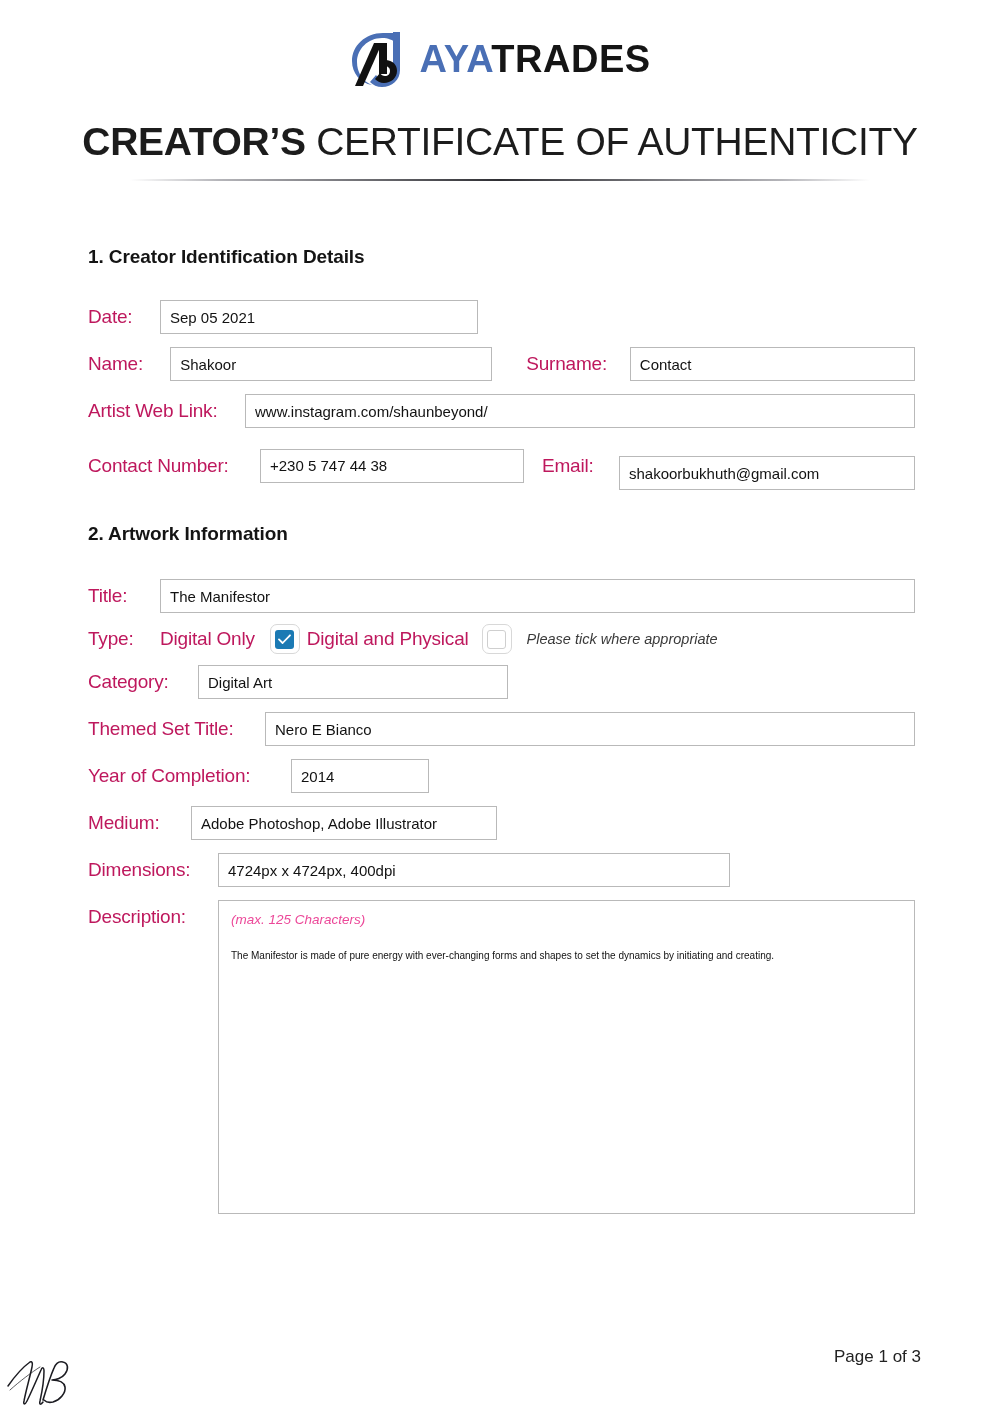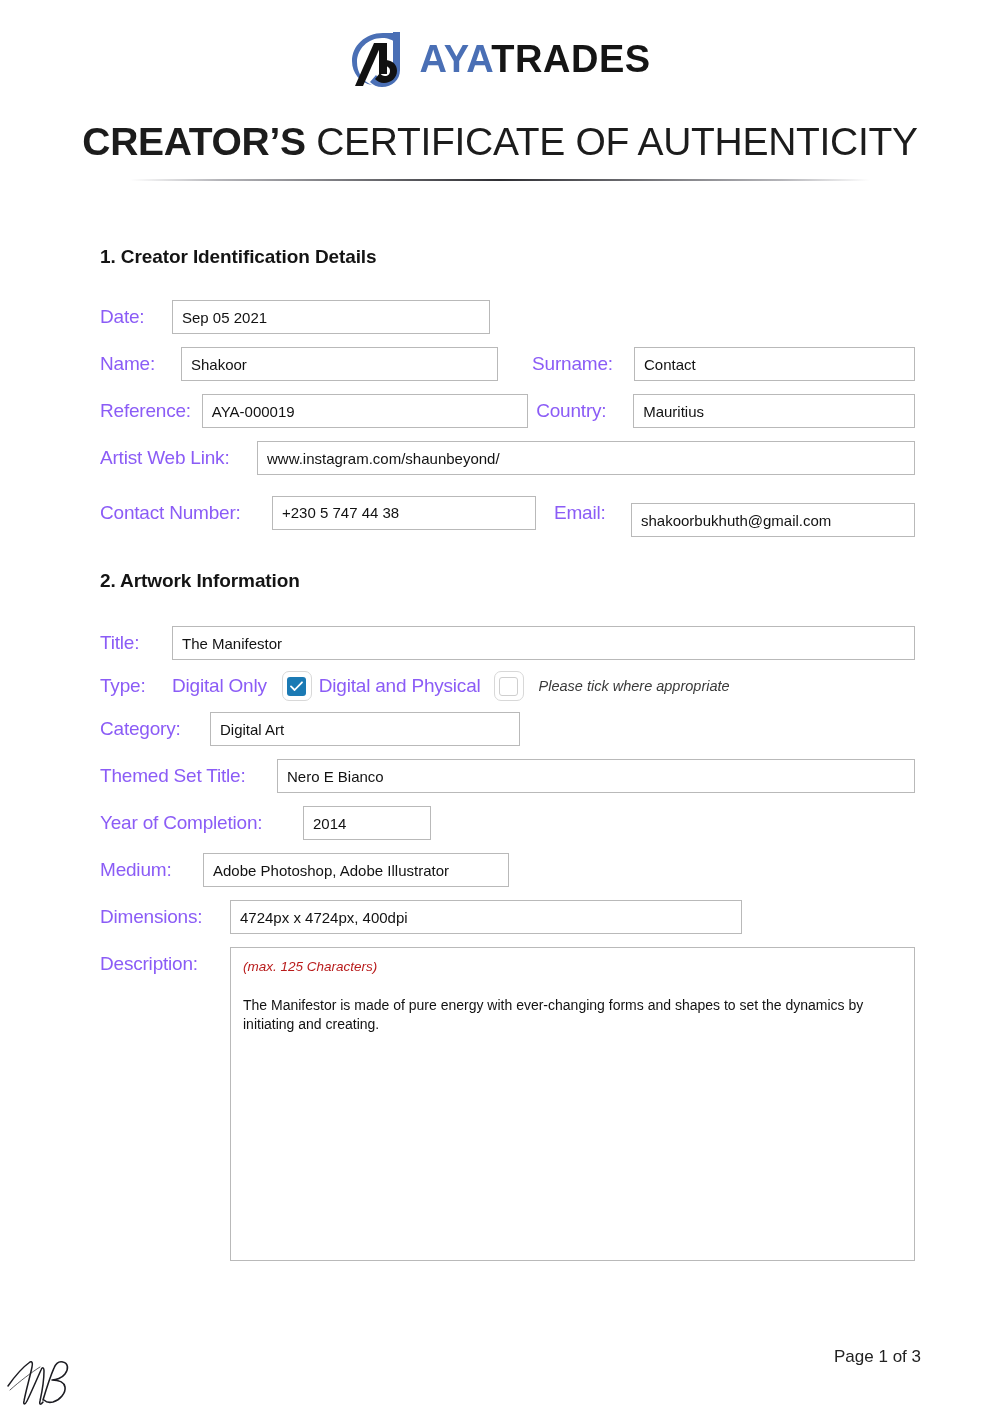--- a/index.html
+++ b/index.html
@@ -67,41 +67,41 @@
         rgba(180,180,185,0) 0%,
         rgba(120,120,128,0.55) 12%,
         rgba(35,35,40,0.95) 50%,
         rgba(120,120,128,0.55) 88%,
         rgba(180,180,185,0) 100%);
   }
 
   
   .sheet {
     position: absolute;
-    left: 100px;
+    left: 88px;
     right: 85px;
     top: 246px;
   }
 
   .section-heading {
     font-size: 19px;
     font-weight: bold;
     color: #141414;
     letter-spacing: -0.1px;
   }
 
   .row {
     display: flex;
     align-items: center;
     width: 100%;
   }
 
   .label {
     font-size: 19px;
-    color: #8b5cf6;
+    color: #be185d;
     white-space: nowrap;
     font-weight: normal;
     letter-spacing: -0.2px;
   }
 
   .field {
     box-sizing: border-box;
     border: 1px solid #b9b9b9;
     background: #ffffff;
     height: 34px;
@@ -155,25 +155,25 @@
   
   .desc-box {
     box-sizing: border-box;
     border: 1px solid #b9b9b9;
     background: #fff;
     padding: 11px 12px 0 12px;
   }
   .desc-hint {
     font-size: 13.5px;
     font-style: italic;
-    color: #b91c1c;
+    color: #ec4899;
   }
   .desc-text {
     margin-top: 22px;
-    font-size: 14px;
+    font-size: 10px;
     line-height: 1.35;
     color: #121212;
     max-width: 640px;
   }
 
   
   .page-num {
     position: absolute;
     right: 79px;
     top: 1347px;
@@ -225,26 +225,20 @@
     <div class="field" style="width:318px;text-align:right;">Sep 05 2021</div>
   </div>
 
   <div class="row" style="margin-top:13px;">
     <div class="label" style="width:85px;">Name:</div>
     <div class="field" style="width:332px;">Shakoor</div>
     <div class="label" style="width:107px; padding-left:34px;">Surname:</div>
     <div class="field" style="width:294px;">Contact</div>
   </div>
 
-  <div class="row" style="margin-top:13px;">
-    <div class="label" style="width:105px;">Reference:</div>
-    <div class="field" style="width:336px;">AYA-000019</div>
-    <div class="label" style="width:100px; padding-left:8px;">Country:</div>
-    <div class="field" style="width:290px;">Mauritius</div>
-  </div>
 
   <div class="row" style="margin-top:13px;">
     <div class="label" style="width:157px;">Artist Web Link:</div>
     <div class="field" style="flex:1;">www.instagram.com/shaunbeyond/</div>
   </div>
 
   <div class="row" style="margin-top:13px;">
     <div class="label" style="width:172px;">Contact Number:</div>
     <div class="field" style="width:264px;">+230 5 747 44 38</div>
     <div class="label" style="width:77px; padding-left:18px;">Email:</div>
@@ -280,21 +274,21 @@
     <div class="field" style="width:310px;">Digital Art</div>
   </div>
 
   <div class="row" style="margin-top:13px;">
     <div class="label" style="width:177px;">Themed Set Title:</div>
     <div class="field" style="flex:1;">Nero E Bianco</div>
   </div>
 
   <div class="row" style="margin-top:13px;">
     <div class="label" style="width:203px;">Year of Completion:</div>
-    <div class="field" style="width:128px;">2014</div>
+    <div class="field" style="width:138px;">2014</div>
   </div>
 
   <div class="row" style="margin-top:13px;">
     <div class="label" style="width:103px;">Medium:</div>
     <div class="field" style="width:306px;">Adobe Photoshop, Adobe Illustrator</div>
   </div>
 
   <div class="row" style="margin-top:13px;">
     <div class="label" style="width:130px;">Dimensions:</div>
     <div class="field" style="width:512px;">4724px x 4724px, 400dpi</div>

